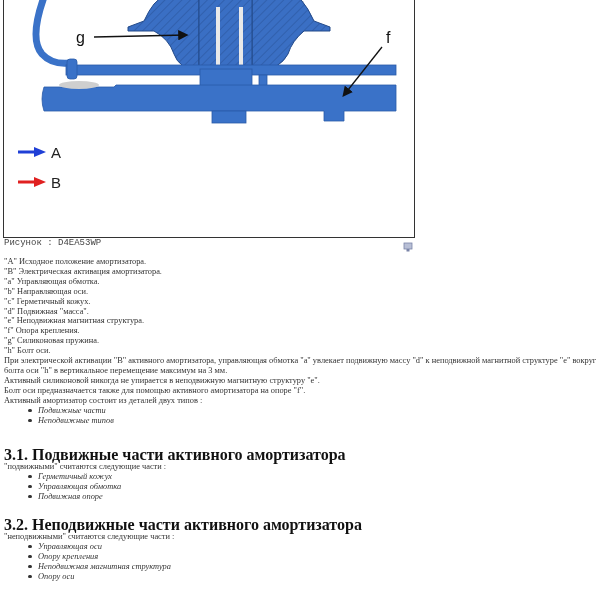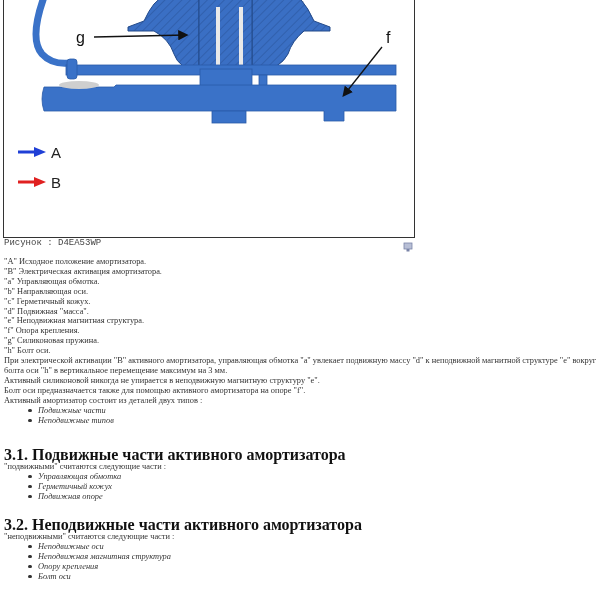--- a/index.html
+++ b/index.html
@@ -120,28 +120,28 @@
   <ul class="bullets">
     <li>Подвижные части</li>
     <li>Неподвижные типов</li>
   </ul>
 </div>
 
 <h3 style="top:446px;">3.1. Подвижные части активного амортизатора</h3>
 <div class="section" style="top:462px;">
   <p>"подвижными" считаются следующие части :</p>
   <ul class="bullets">
+    <li>Герметичный кожух</li>
     <li>Управляющая обмотка</li>
-    <li>Герметичный кожух</li>
     <li>Подвижная опоре</li>
   </ul>
 </div>
 
 <h3 style="top:516px;">3.2. Неподвижные части активного амортизатора</h3>
 <div class="section" style="top:532px;">
   <p>"неподвижными" считаются следующие части :</p>
   <ul class="bullets">
-    <li>Неподвижные оси</li>
+    <li>Управляющая оси</li>
+    <li>Опору крепления</li>
     <li>Неподвижная магнитная структура</li>
-    <li>Опору крепления</li>
-    <li>Болт оси</li>
+    <li>Опору оси</li>
   </ul>
 </div>
 
 </body></html>

